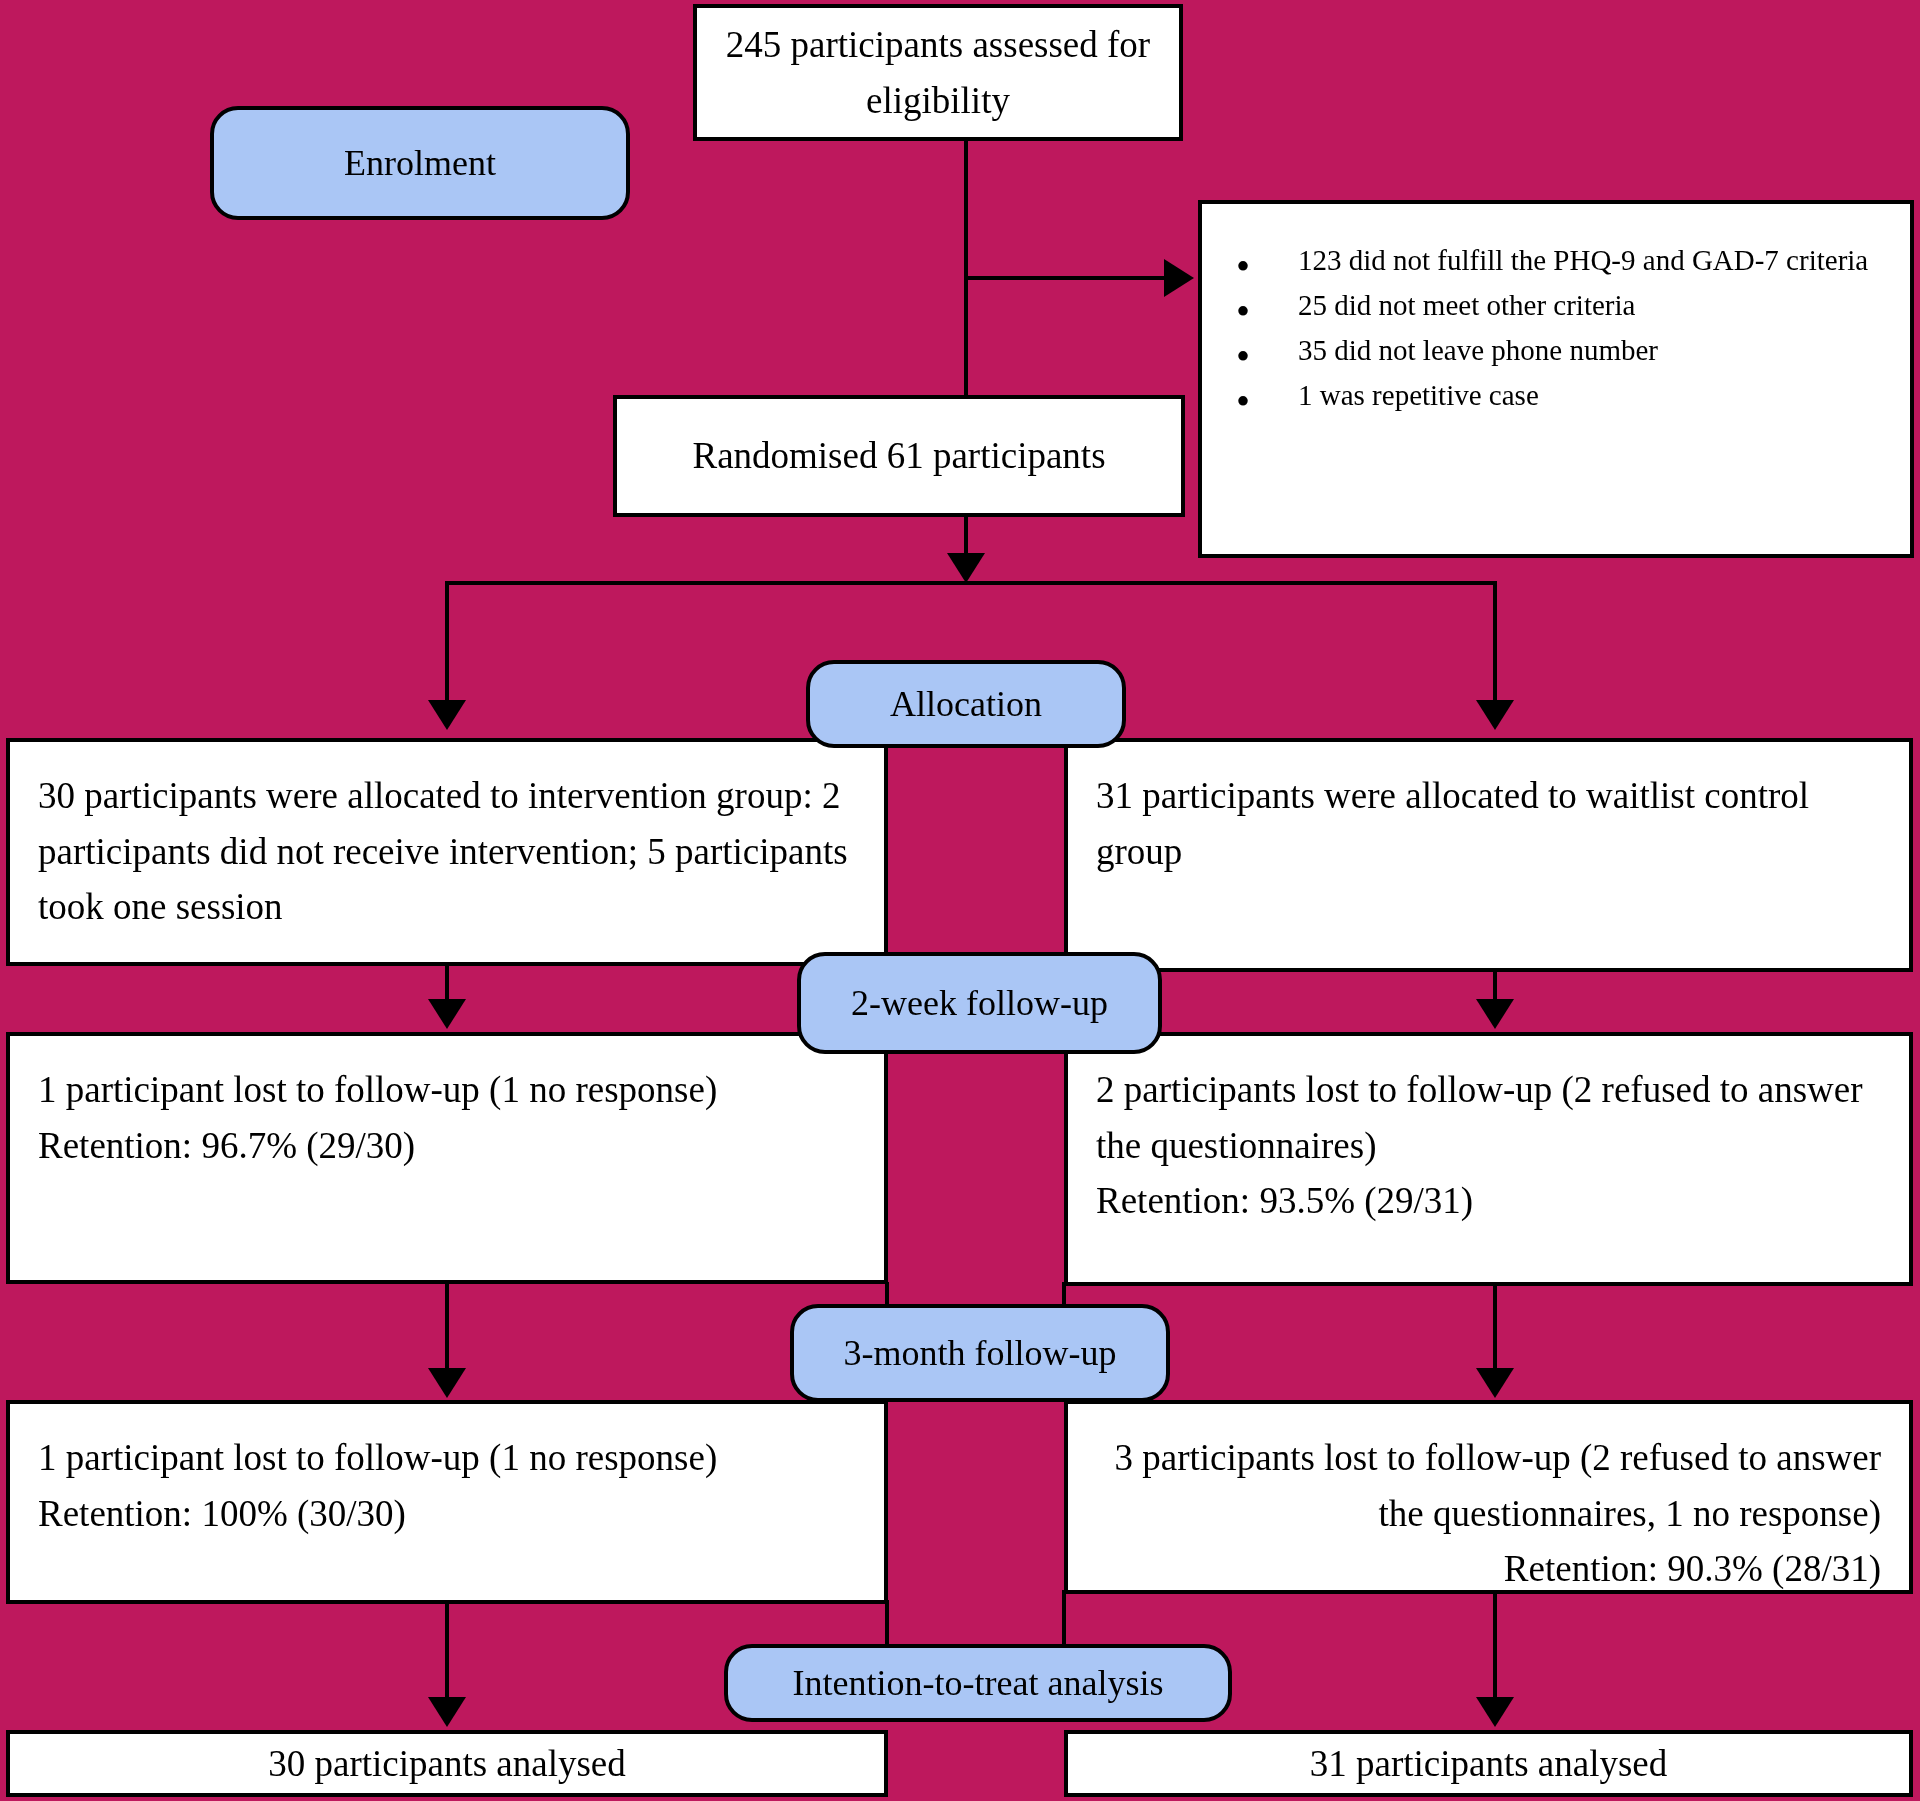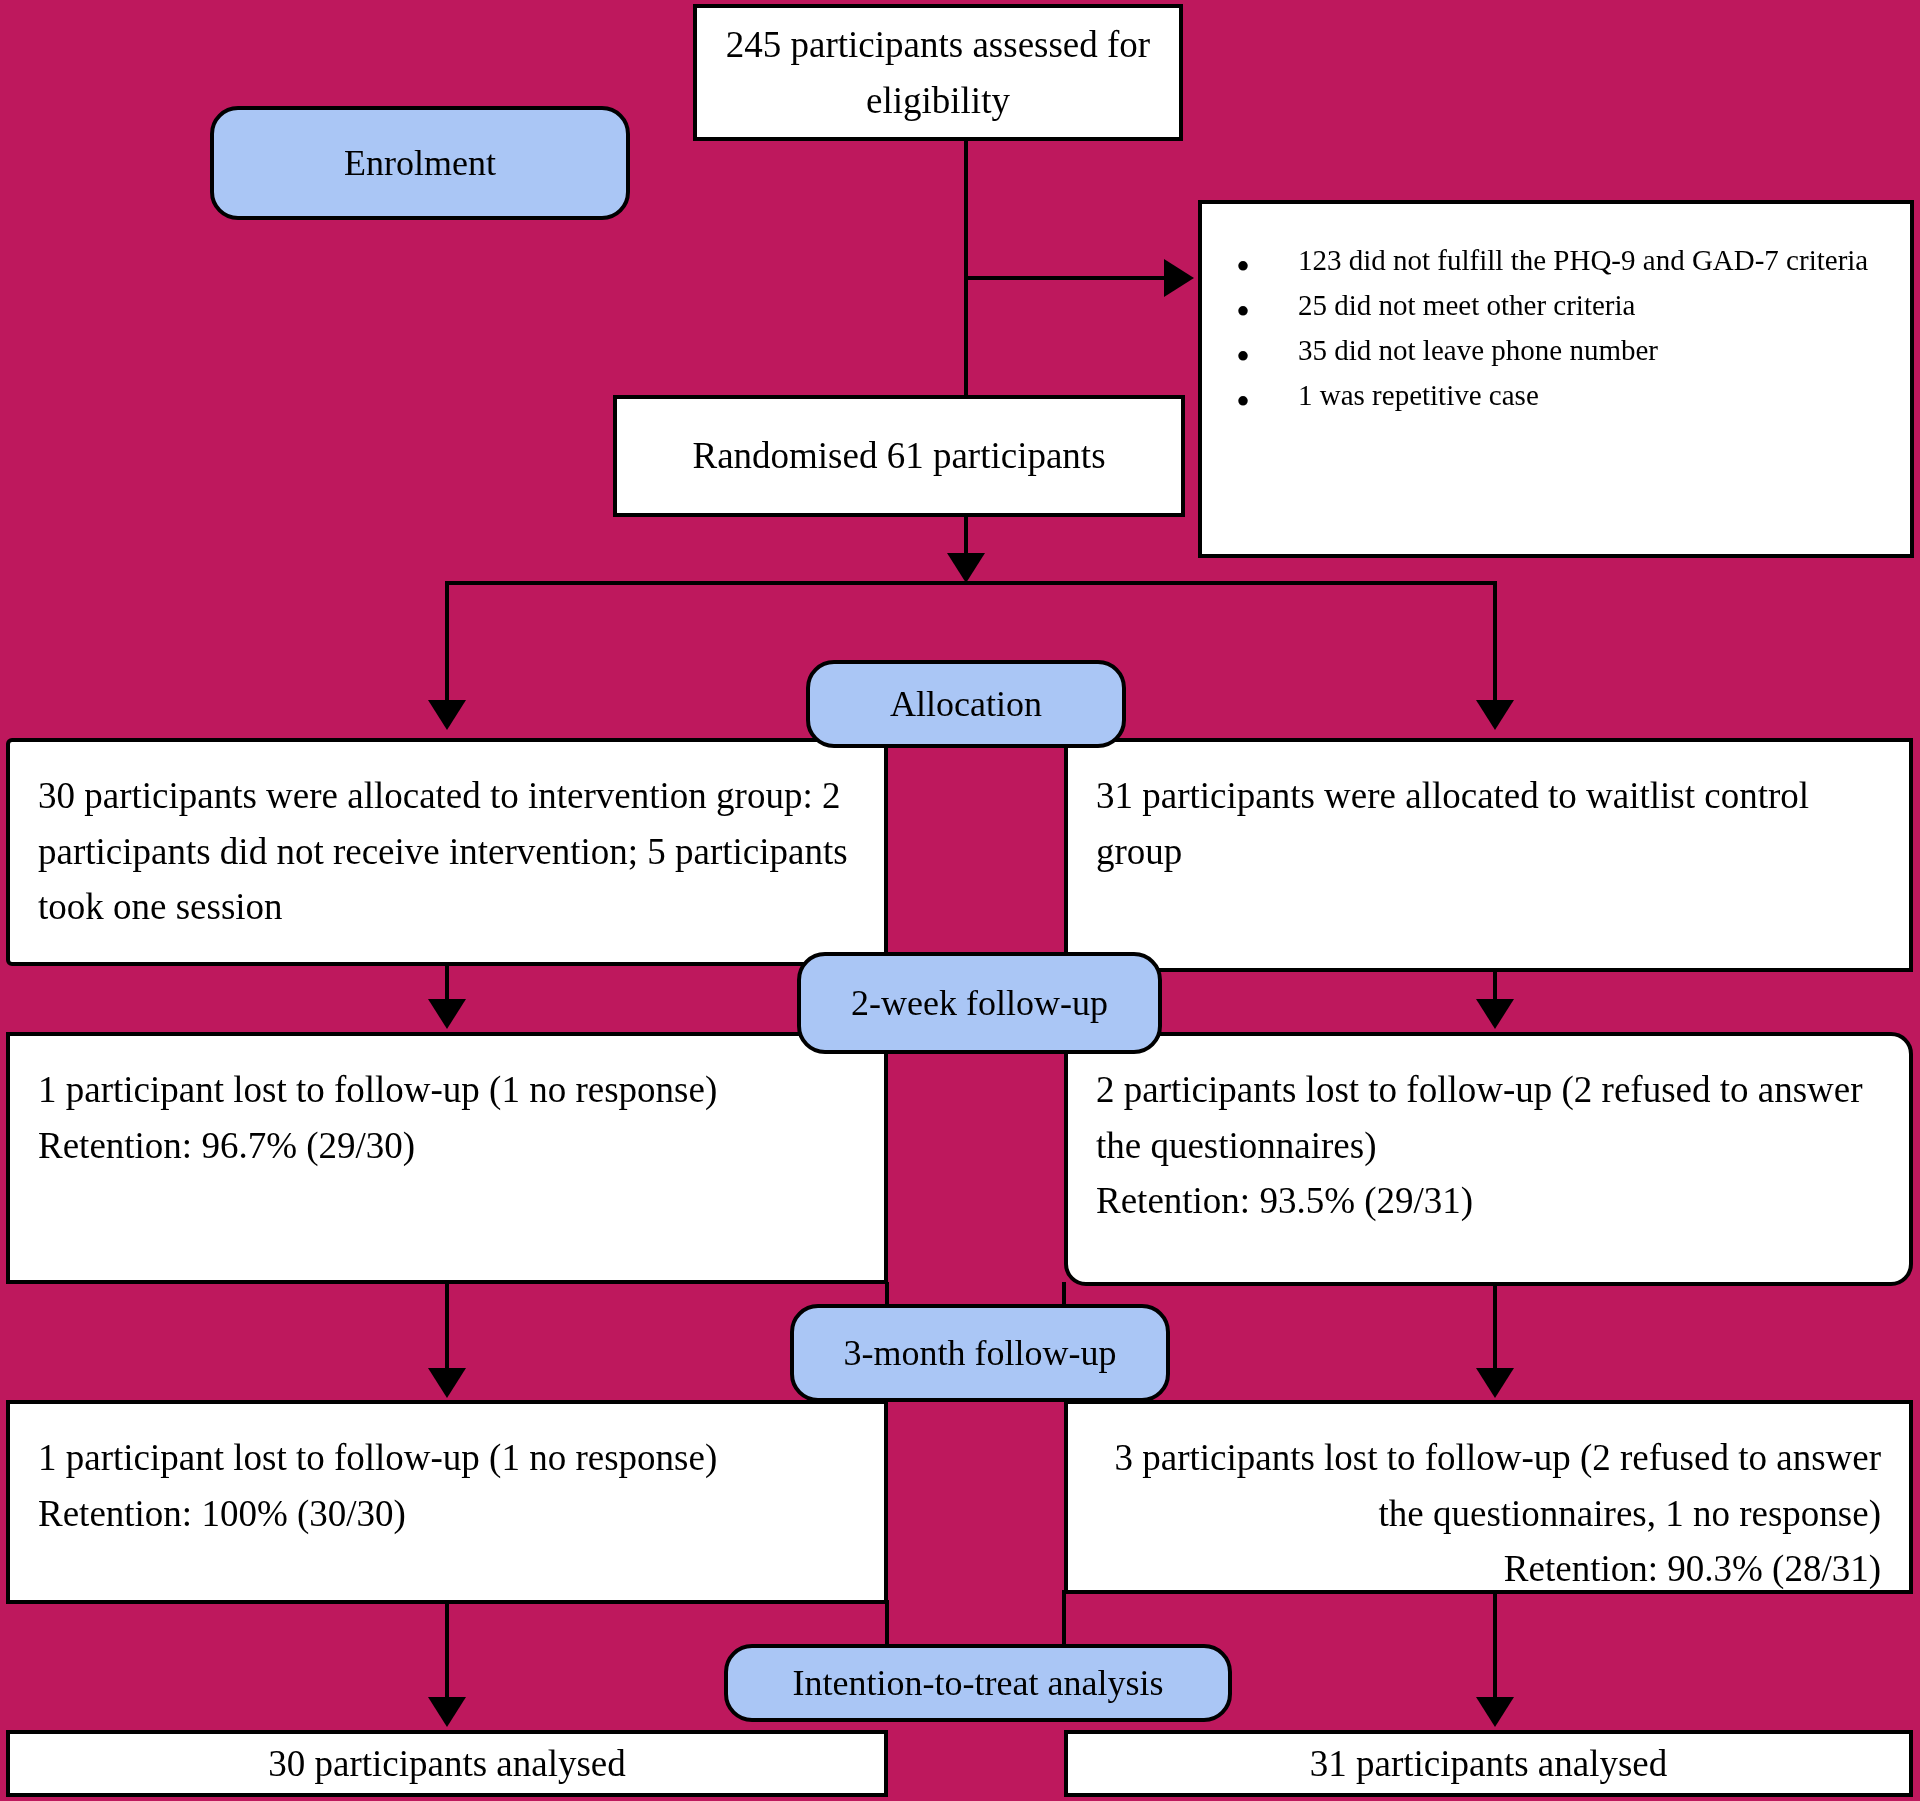--- a/index.html
+++ b/index.html
@@ -83,34 +83,34 @@
         <li>25 did not meet other criteria</li>
         <li>35 did not leave phone number</li>
         <li>1 was repetitive case</li>
       </ul>
   </div>
 
   <div class="node center" style="left:613px;top:395px;width:572px;height:122px;">
     <div>Randomised 61 participants</div>
   </div>
 
-  <div class="node" style="left:6px;top:738px;width:882px;height:228px;border-radius:6px;">
+  <div class="node" style="left:6px;top:738px;width:882px;height:228px;">
     <div class="pad">30 participants were allocated to intervention group: 2 participants did not receive intervention; 5 participants took one session</div>
   </div>
   <div class="node" style="left:1064px;top:738px;width:849px;height:234px;">
     <div class="pad">31 participants were allocated to waitlist control group</div>
   </div>
 
   <div class="node" style="left:6px;top:1032px;width:882px;height:252px;">
     <div class="pad">
       <div>1 participant lost to follow-up (1 no response)</div>
       <div class="ret">Retention: 96.7% (29/30)</div>
     </div>
   </div>
-  <div class="node" style="left:1064px;top:1032px;width:849px;height:254px;border-radius:22px;">
+  <div class="node" style="left:1064px;top:1032px;width:849px;height:254px;">
     <div class="pad">
       <div>2 participants lost to follow-up (2 refused to answer the questionnaires)</div>
       <div class="ret">Retention: 93.5% (29/31)</div>
     </div>
   </div>
 
   <div class="node" style="left:6px;top:1400px;width:882px;height:204px;">
     <div class="pad">
       <div>1 participant lost to follow-up (1 no response)</div>
       <div class="ret">Retention: 100% (30/30)</div>

